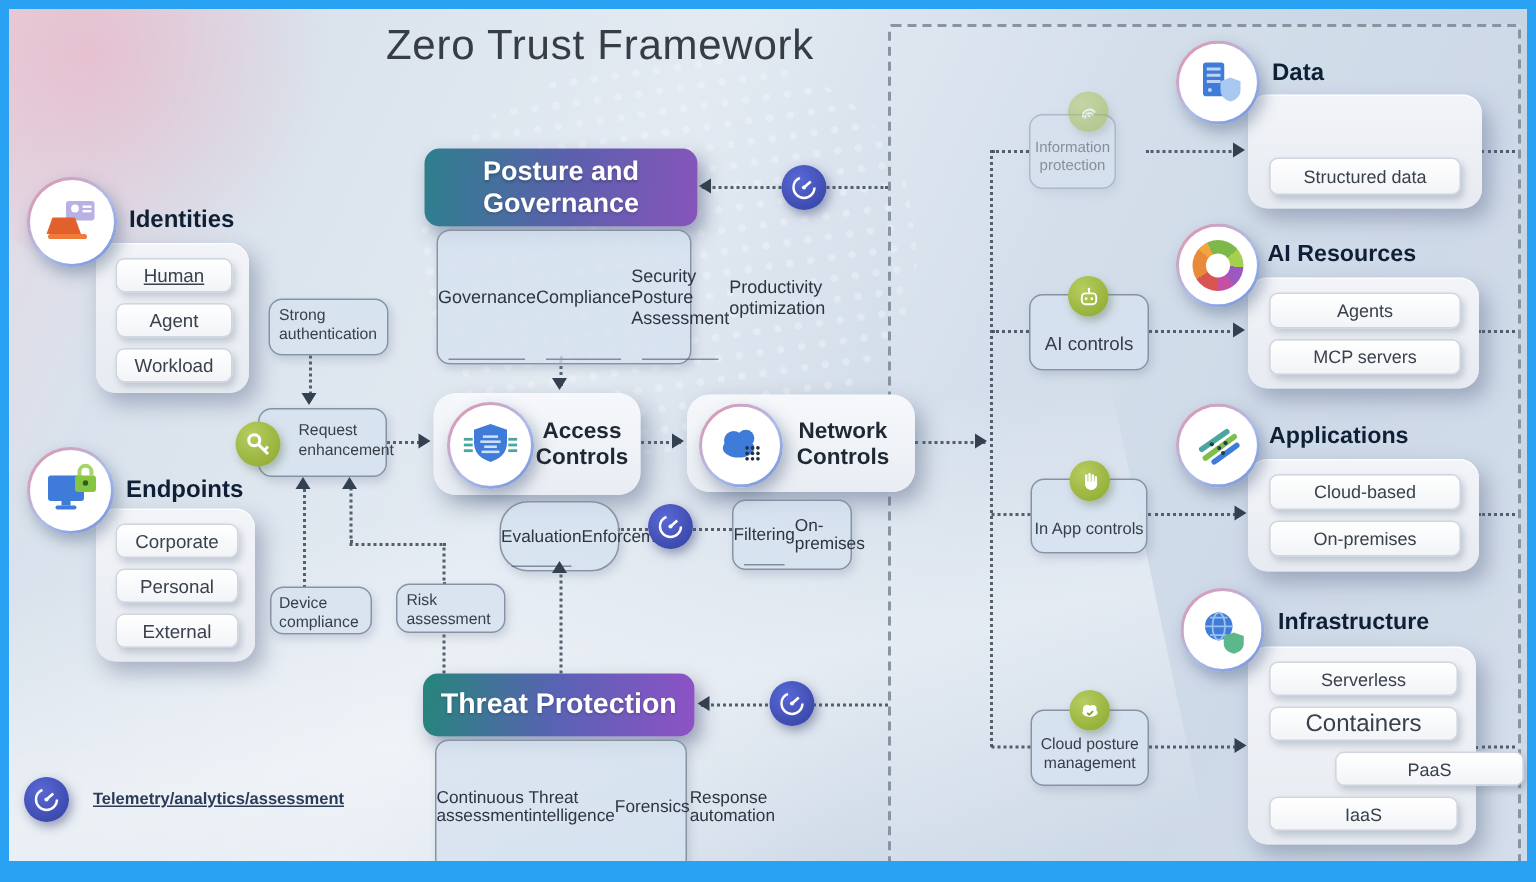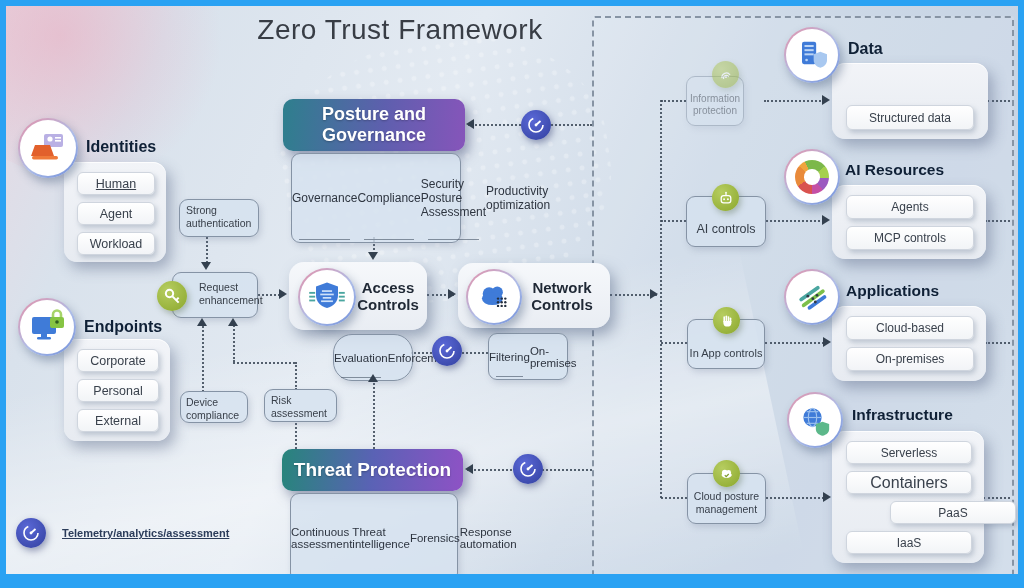--- a/index.html
+++ b/index.html
@@ -297,21 +297,21 @@
   <div class="abs pill" style="left:846px;top:105px;width:126px;height:23px;font-size:12px;">Structured data</div>
 
   <div class="abs circ" style="left:784px;top:149px;width:52px;height:52px;">
     <div class="donut" style="width:34px;height:34px;">
         <div class="donut-hole"></div>
       </div>
   </div>
   <div class="abs hdr" style="left:845px;top:161px;font-size:15.5px;">AI Resources</div>
   <div class="abs group" style="left:832px;top:185px;width:154px;height:74px;"></div>
   <div class="abs pill" style="left:846px;top:195px;width:126px;height:22px;font-size:12px;">Agents</div>
-  <div class="abs pill" style="left:846px;top:226px;width:126px;height:22px;font-size:12px;">MCP controls</div>
+  <div class="abs pill" style="left:846px;top:226px;width:126px;height:22px;font-size:12px;">MCP servers</div>
 
   <div class="abs circ" style="left:784px;top:269px;width:52px;height:52px;">
     <svg width="40" height="40" viewBox="0 0 48 48">
       <g stroke-linecap="round" stroke-width="4.5">
         <line x1="11" y1="27" x2="31" y2="13" stroke="#4aa6a0"></line>
         <line x1="14" y1="34" x2="37" y2="17" stroke="#7cbf4a"></line>
         <line x1="21" y1="37" x2="39" y2="24" stroke="#3f7bd8"></line>
       </g>
       <g fill="#2e3a48">
           <circle cx="19" cy="23" r="1.7"></circle>

